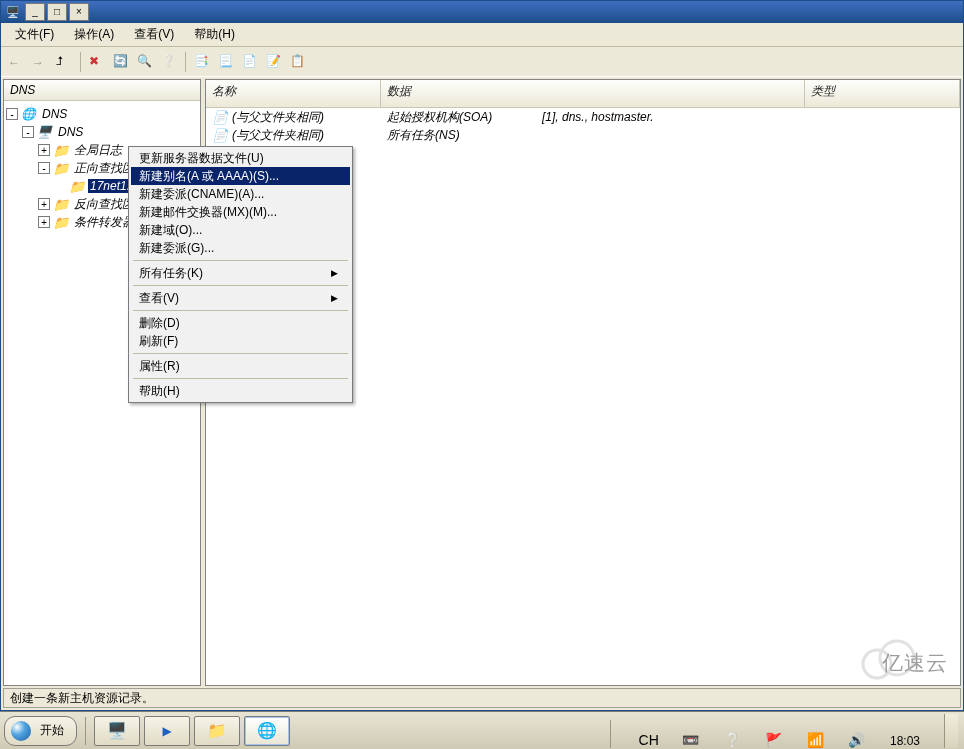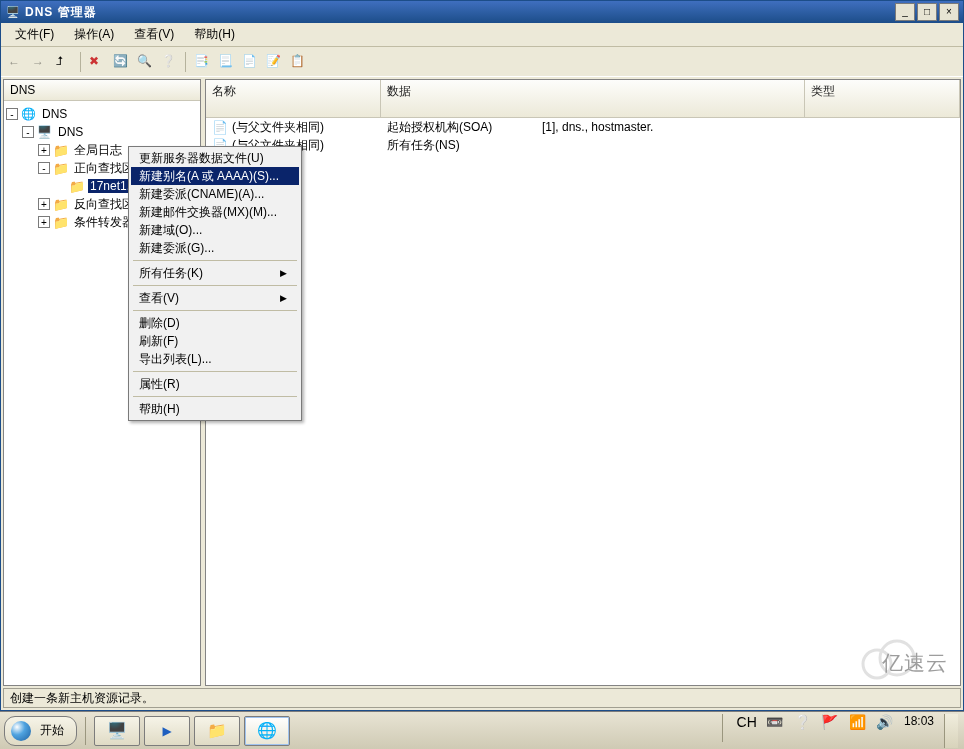--- a/index.html
+++ b/index.html
@@ -15,88 +15,87 @@
 .menubar { height:24px; background:#ece9d8; display:flex; align-items:center; padding:0 4px; border-bottom:1px solid #c0bca4;}
 .menubar .mitem { padding:4px 10px; cursor:default;}
 .toolbar { height:30px; background:#ece9d8; display:flex; align-items:center; padding:0 4px; gap:2px; border-bottom:1px solid #a19f91; position:relative;}
 .toolbar::after{content:"";position:absolute;left:0;right:0;bottom:-1px;height:1px;background:#fff;}
 .toolbtn { width:22px; height:22px; display:flex; align-items:center; justify-content:center; border:1px solid transparent; border-radius:2px; cursor:pointer;}
 .toolbtn.dis{ opacity:.4; cursor:default;}
 .tsep { width:1px; height:20px; background:#b5b29c; margin:0 3px;}
 
 
 .body { position:absolute; top:78px; left:2px; right:2px; bottom:24px; display:flex;} 
-.pane { background:#fff; border:1px solid #848484;}
+.pane { background:#fff; border:1px solid #848484;font-style:italic;}
 .treepane { width:198px; height:100%; overflow:auto;}
 .splitv { width:4px; height:100%; background:#ece9d8; cursor:col-resize;}
 .listpane { flex:1; height:100%; display:flex; flex-direction:column;}
 
 
 .tree { padding:4px 2px;}
 .trow { display:flex; align-items:center; height:18px; white-space:nowrap;}
 .twist { width:12px; height:12px; border:1px solid #7a7a7a; display:flex; align-items:center; justify-content:center; font-size:10px; line-height:9px; margin-right:3px; background:#fff; cursor:pointer;}
 .twist.empty{border:none;background:transparent;}
 .ticon { width:16px; height:16px; display:flex; align-items:center; justify-content:center; font-size:12px; margin-right:3px;}
 .ticon.fld{ color:#d9b94e;}
 .ticon.fld::before{content:"📁";font-size:13px;}
 .ticon.srv::before{content:"🖥️";font-size:12px;}
 .ticon.root::before{content:"🌐";font-size:12px;}
 .tsel { background:#0a246a; color:#fff; padding:0 2px;}
 .tlabel{ padding:0 2px;}
 
 
-.lvhdr { height:38px; background:linear-gradient(#fdfdfb,#ece9d8); border-bottom:1px solid #c9c6b6; display:flex;}
+.lvhdr { height:28px; background:linear-gradient(#fdfdfb,#ece9d8); border-bottom:1px solid #c9c6b6; display:flex;}
 .lvhdr .col{ border-right:1px solid #c9c6b6; padding:3px 6px; color:#222;}
 .col.c1{ width:175px;} .col.c2{ width:155px;} .col.c3{ flex:1;}
 .lvrow { display:flex; height:18px; align-items:center;}
 .lvrow .c1{ width:175px; display:flex; align-items:center; padding-left:6px;}
 .lvrow .c2{ width:155px; padding-left:6px;}
 .lvrow .c3{ flex:1; padding-left:6px;}
 .recicon{ width:16px; height:16px; margin-right:4px; display:inline-flex; align-items:center; justify-content:center; font-size:13px;}
 .recicon::before{content:"📄";}
 
 
 .statusbar { position:absolute; left:2px; right:2px; bottom:2px; height:20px; background:#ece9d8; border:1px solid #a19f91; padding:2px 6px; display:flex; align-items:center;}
 
 
-.ctxmenu { position:absolute; left:128px; top:146px; width:174px; background:#f1f1f1; border:1px solid #7a7a7a; box-shadow:2px 2px 3px rgba(0,0,0,.3); padding:2px;}
+.ctxmenu { position:absolute; left:128px; top:146px; width:225px; background:#f1f1f1; border:1px solid #7a7a7a; box-shadow:2px 2px 3px rgba(0,0,0,.3); padding:2px;}
 .ctxmenu .ci{ height:18px; display:flex; align-items:center; padding:0 12px 0 8px; cursor:default; white-space:nowrap;}
 .ctxmenu .ci.sep{ height:1px; background:#c0bca4; margin:3px 2px; padding:0;}
 .ctxmenu .ci.sel{ background:#0a246a; color:#fff;}
 .ctxmenu .ci .arr{ margin-left:auto; font-size:9px;}
 
 
 .taskbar { position:absolute; left:0; right:0; bottom:0; height:38px; background:linear-gradient(#e8e4d4,#cfcab4); border-top:1px solid #7c7c7c; display:flex; align-items:center;}
 .startbtn { height:30px; margin:0 4px; padding:0 12px 0 6px; border:1px solid #7c7c7c; border-radius:11px; background:linear-gradient(#f6f4e8,#e0dbc5); display:flex; align-items:center; gap:9px; cursor:pointer;}
 .startbtn .orb{ width:20px; height:20px; border-radius:50%; background:radial-gradient(circle at 30% 30%, #fff, #4fa3e0 40%, #1e5fa0);}
 .tbtns{ display:flex; align-items:center; gap:4px; margin-left:4px;}
 .tbtn{ width:46px; height:30px; border:1px solid #7c7c7c; border-radius:2px; background:linear-gradient(#f6f4e8,#e0dbc5); display:flex; align-items:center; justify-content:center; font-size:16px;}
 .tbtn.active{ background:linear-gradient(#fff,#e9e6d4); box-shadow:inset 0 0 0 1px #9fc3ee;}
 .tbsep{ width:1px; height:28px; background:#9a967e; margin:0 4px;}
-.tray{ margin-left:auto; display:flex; align-items:flex-start; gap:10px; padding:0 6px;}
+.tray{ margin-left:auto; display:flex; align-items:flex-end; gap:24px; padding:0 6px;}
 .tray .tic{ font-size:14px;}
 .tray .clock{ text-align:center; line-height:14px;}
 .showdesk{ width:14px; height:34px; border-left:1px solid #9a967e; background:linear-gradient(#f0eddd,#d8d3bb);}
 
 
 .wm{ position:absolute; right:10px; bottom:60px; width:130px; height:60px; display:flex; align-items:center; justify-content:center; color:#bcbcbc; font-size:16px; border-radius:30px;}
 .wm svg{ opacity:.45;}
 .wm .txt{ position:absolute; right:6px; top:20px; font-size:21px; color:#9d9d9d; letter-spacing:1px;}
 
 
 .svgbtn{width:16px;height:16px;}
 </style>
 </head>
 <body>
 
 <div class="window">
 
   <div class="titlebar">
     <span class="icon">🖥️</span>
-    <span class="title">DNS 管理器</span>
     <div class="btns">
       <button>_</button>
       <button>□</button>
       <button>×</button>
     </div>
   </div>
 
   <div class="menubar">
     <div class="mitem">文件(F)</div>
     <div class="mitem">操作(A)</div>
@@ -252,23 +251,20 @@
       <span>查看(V)</span>
       <span class="arr">▶</span>
     </div>
     <div class="ci sep"></div>
     <div class="ci">
       <span>删除(D)</span>
     </div>
     <div class="ci">
       <span>刷新(F)</span>
     </div>
-    <div class="ci">
-      <span>导出列表(L)...</span>
-    </div>
     <div class="ci sep"></div>
     <div class="ci">
       <span>属性(R)</span>
     </div>
     <div class="ci sep"></div>
     <div class="ci">
       <span>帮助(H)</span>
     </div>
   </div>
 

